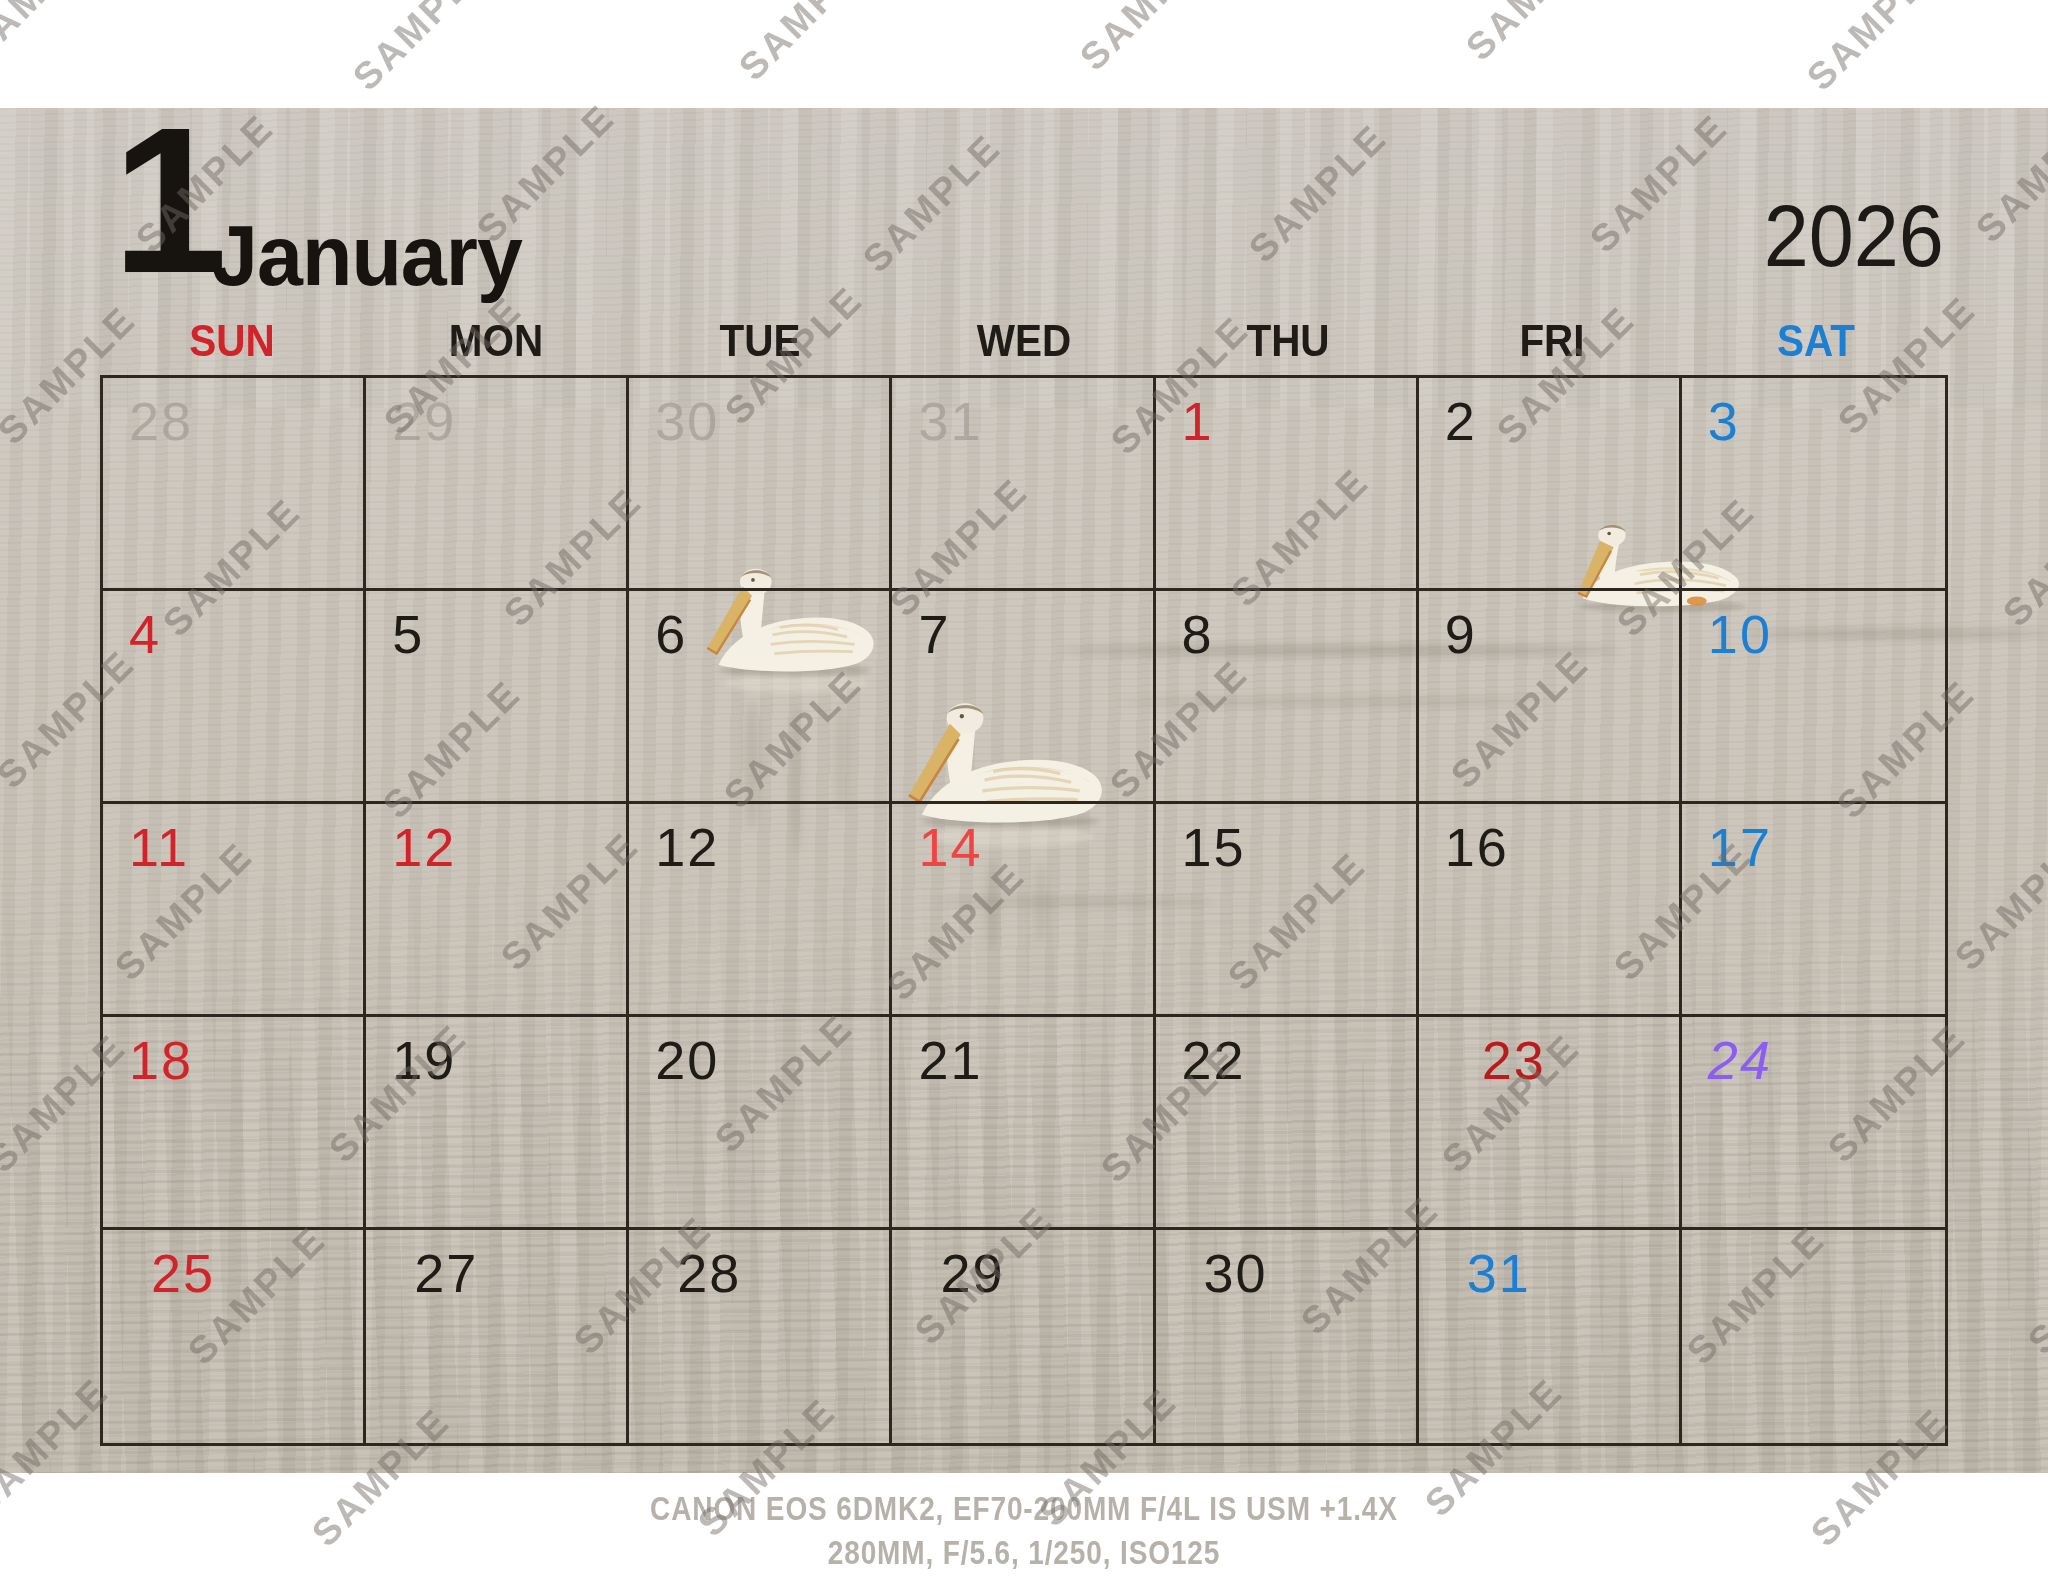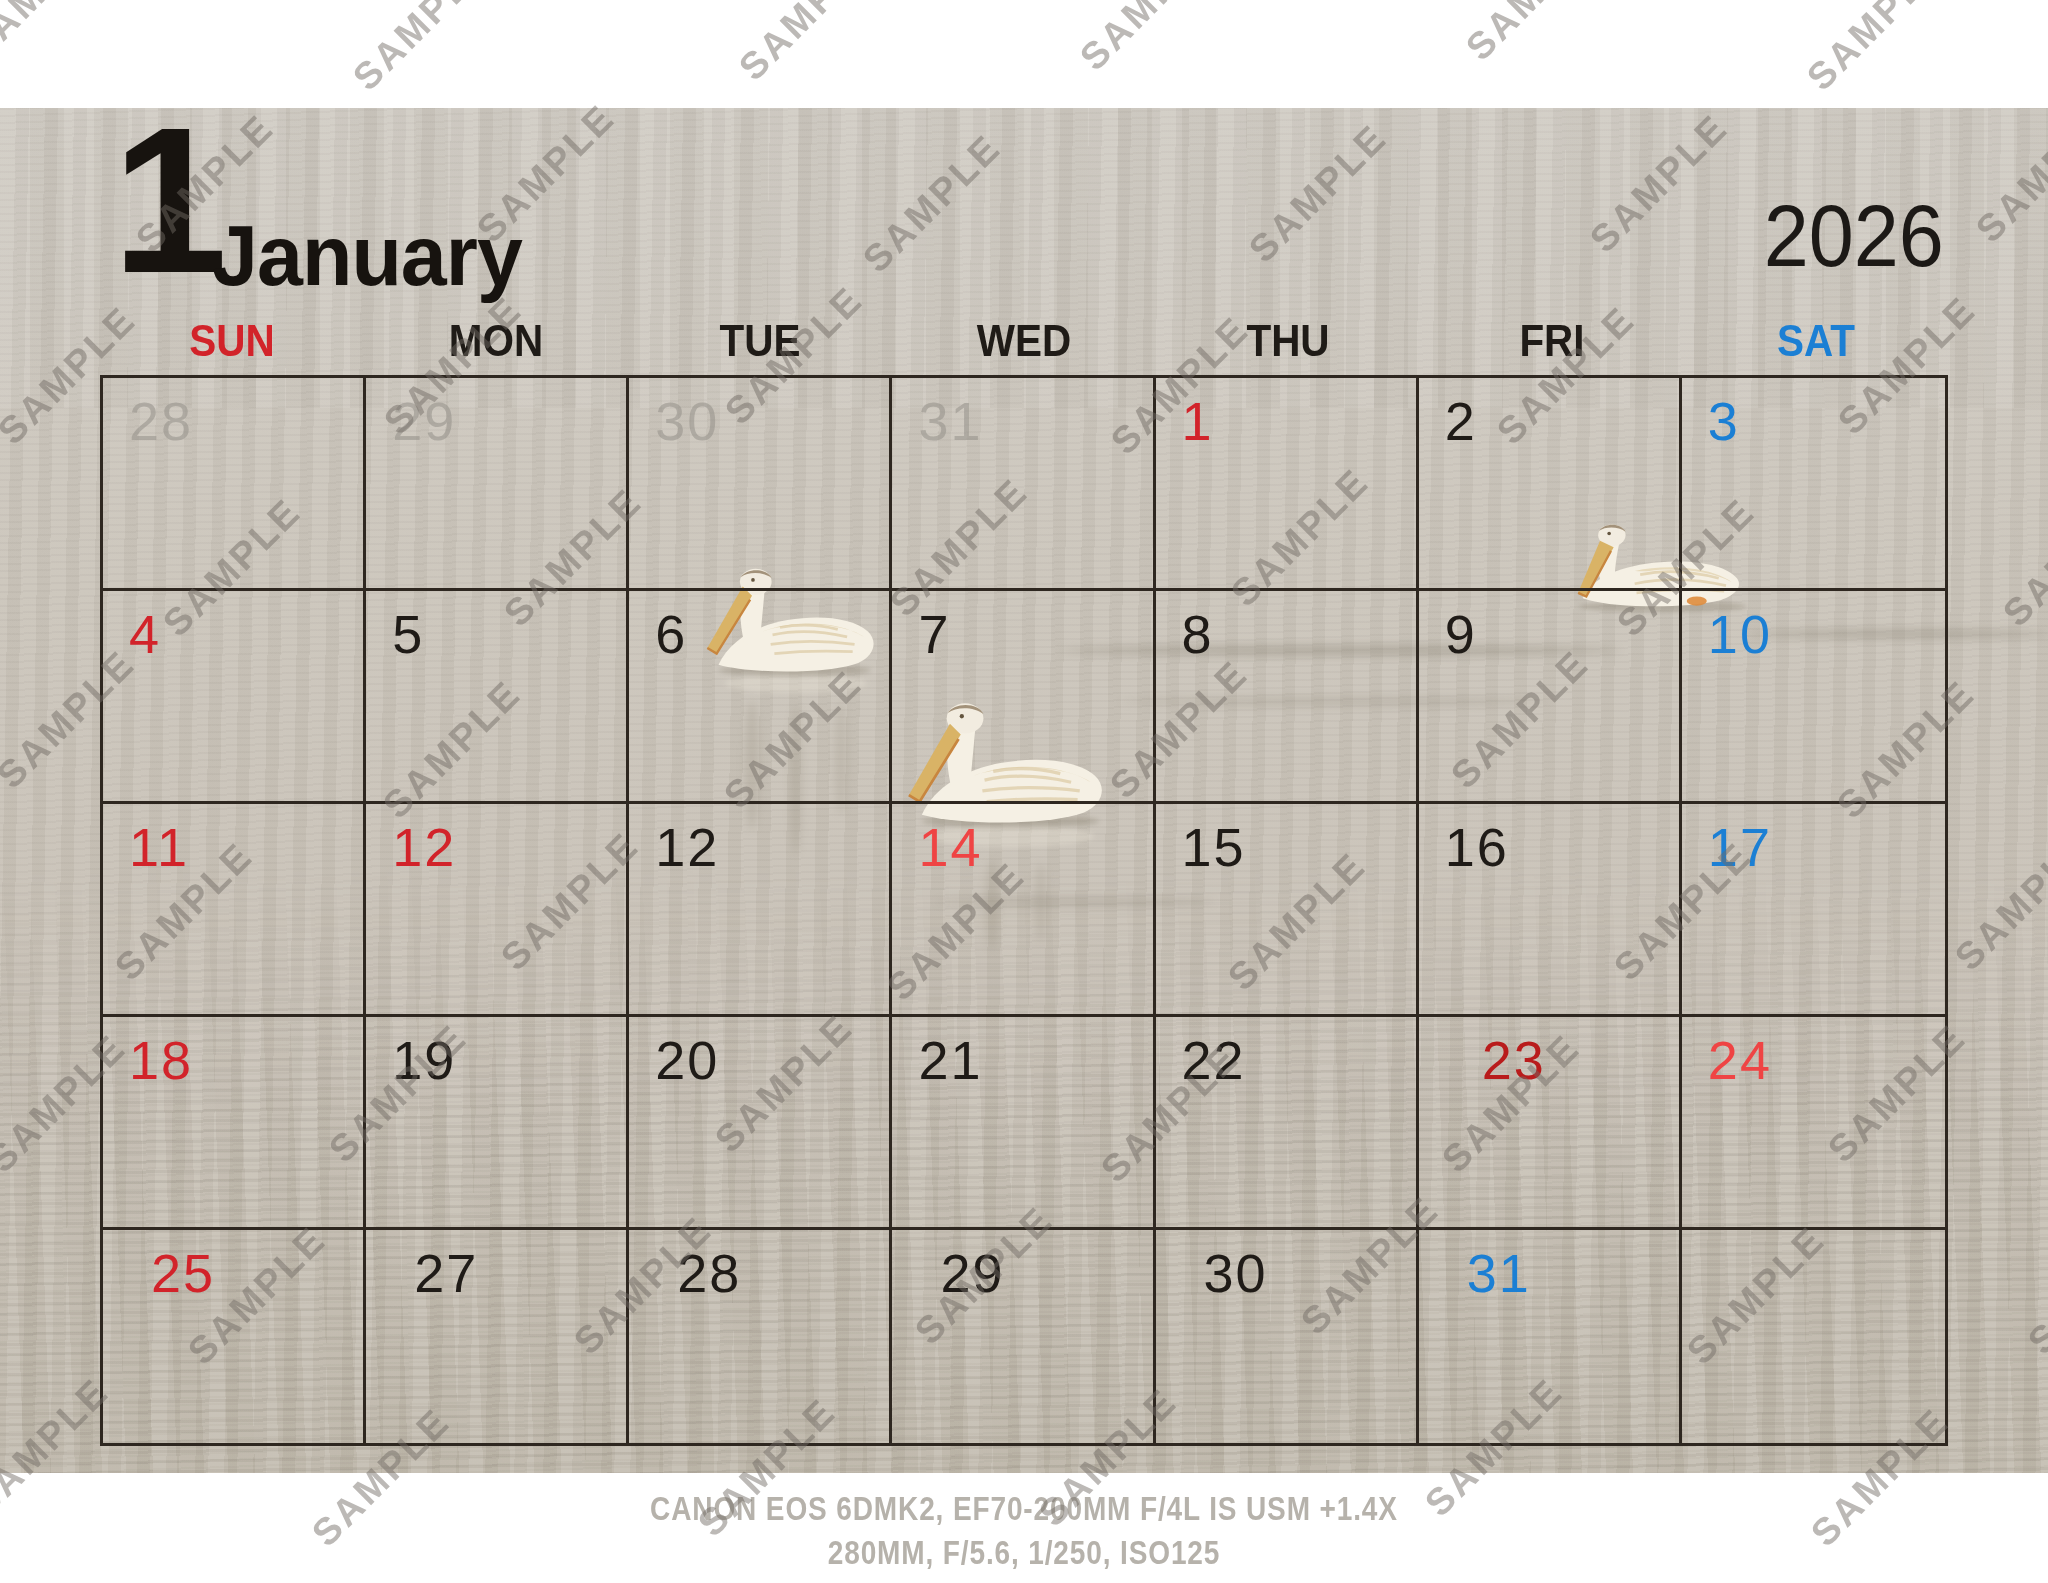--- a/index.html
+++ b/index.html
@@ -177,21 +177,21 @@
       <div class="cell"><span class="datenum" style="color: #ef4444;">14</span></div>
       <div class="cell"><span class="datenum" style="color: rgb(31, 27, 23);">15</span></div>
       <div class="cell"><span class="datenum" style="color: rgb(31, 27, 23);">16</span></div>
       <div class="cell"><span class="datenum" style="color: rgb(27, 127, 212); margin-top: 31px;">17</span></div>
       <div class="cell"><span class="datenum" style="color: rgb(210, 35, 42);">18</span></div>
       <div class="cell"><span class="datenum" style="color: rgb(31, 27, 23);">19</span></div>
       <div class="cell"><span class="datenum" style="color: rgb(31, 27, 23);">20</span></div>
       <div class="cell"><span class="datenum" style="color: rgb(31, 27, 23);">21</span></div>
       <div class="cell"><span class="datenum" style="color: rgb(31, 27, 23);">22</span></div>
       <div class="cell"><span class="datenum" style="color: #b91c1c; margin-left: 37px;">23</span></div>
-      <div class="cell"><span class="datenum" style="color: #ef4444;">24</span></div>
+      <div class="cell"><span class="datenum" style="color: #8b5cf6; font-style: italic;">24</span></div>
       <div class="cell"><span class="datenum" style="color: rgb(210, 35, 42);">25</span></div>
       <div class="cell"><span class="datenum" style="color: rgb(31, 27, 23);">27</span></div>
       <div class="cell"><span class="datenum" style="color: rgb(31, 27, 23);">28</span></div>
       <div class="cell"><span class="datenum" style="color: rgb(31, 27, 23);">29</span></div>
       <div class="cell"><span class="datenum" style="color: rgb(31, 27, 23);">30</span></div>
       <div class="cell"><span class="datenum" style="color: rgb(27, 127, 212);">31</span></div>
     </div>
 
   <div id="credit">
     <div>CANON EOS 6DMK2,  EF70-200MM F/4L IS USM +1.4X</div>

